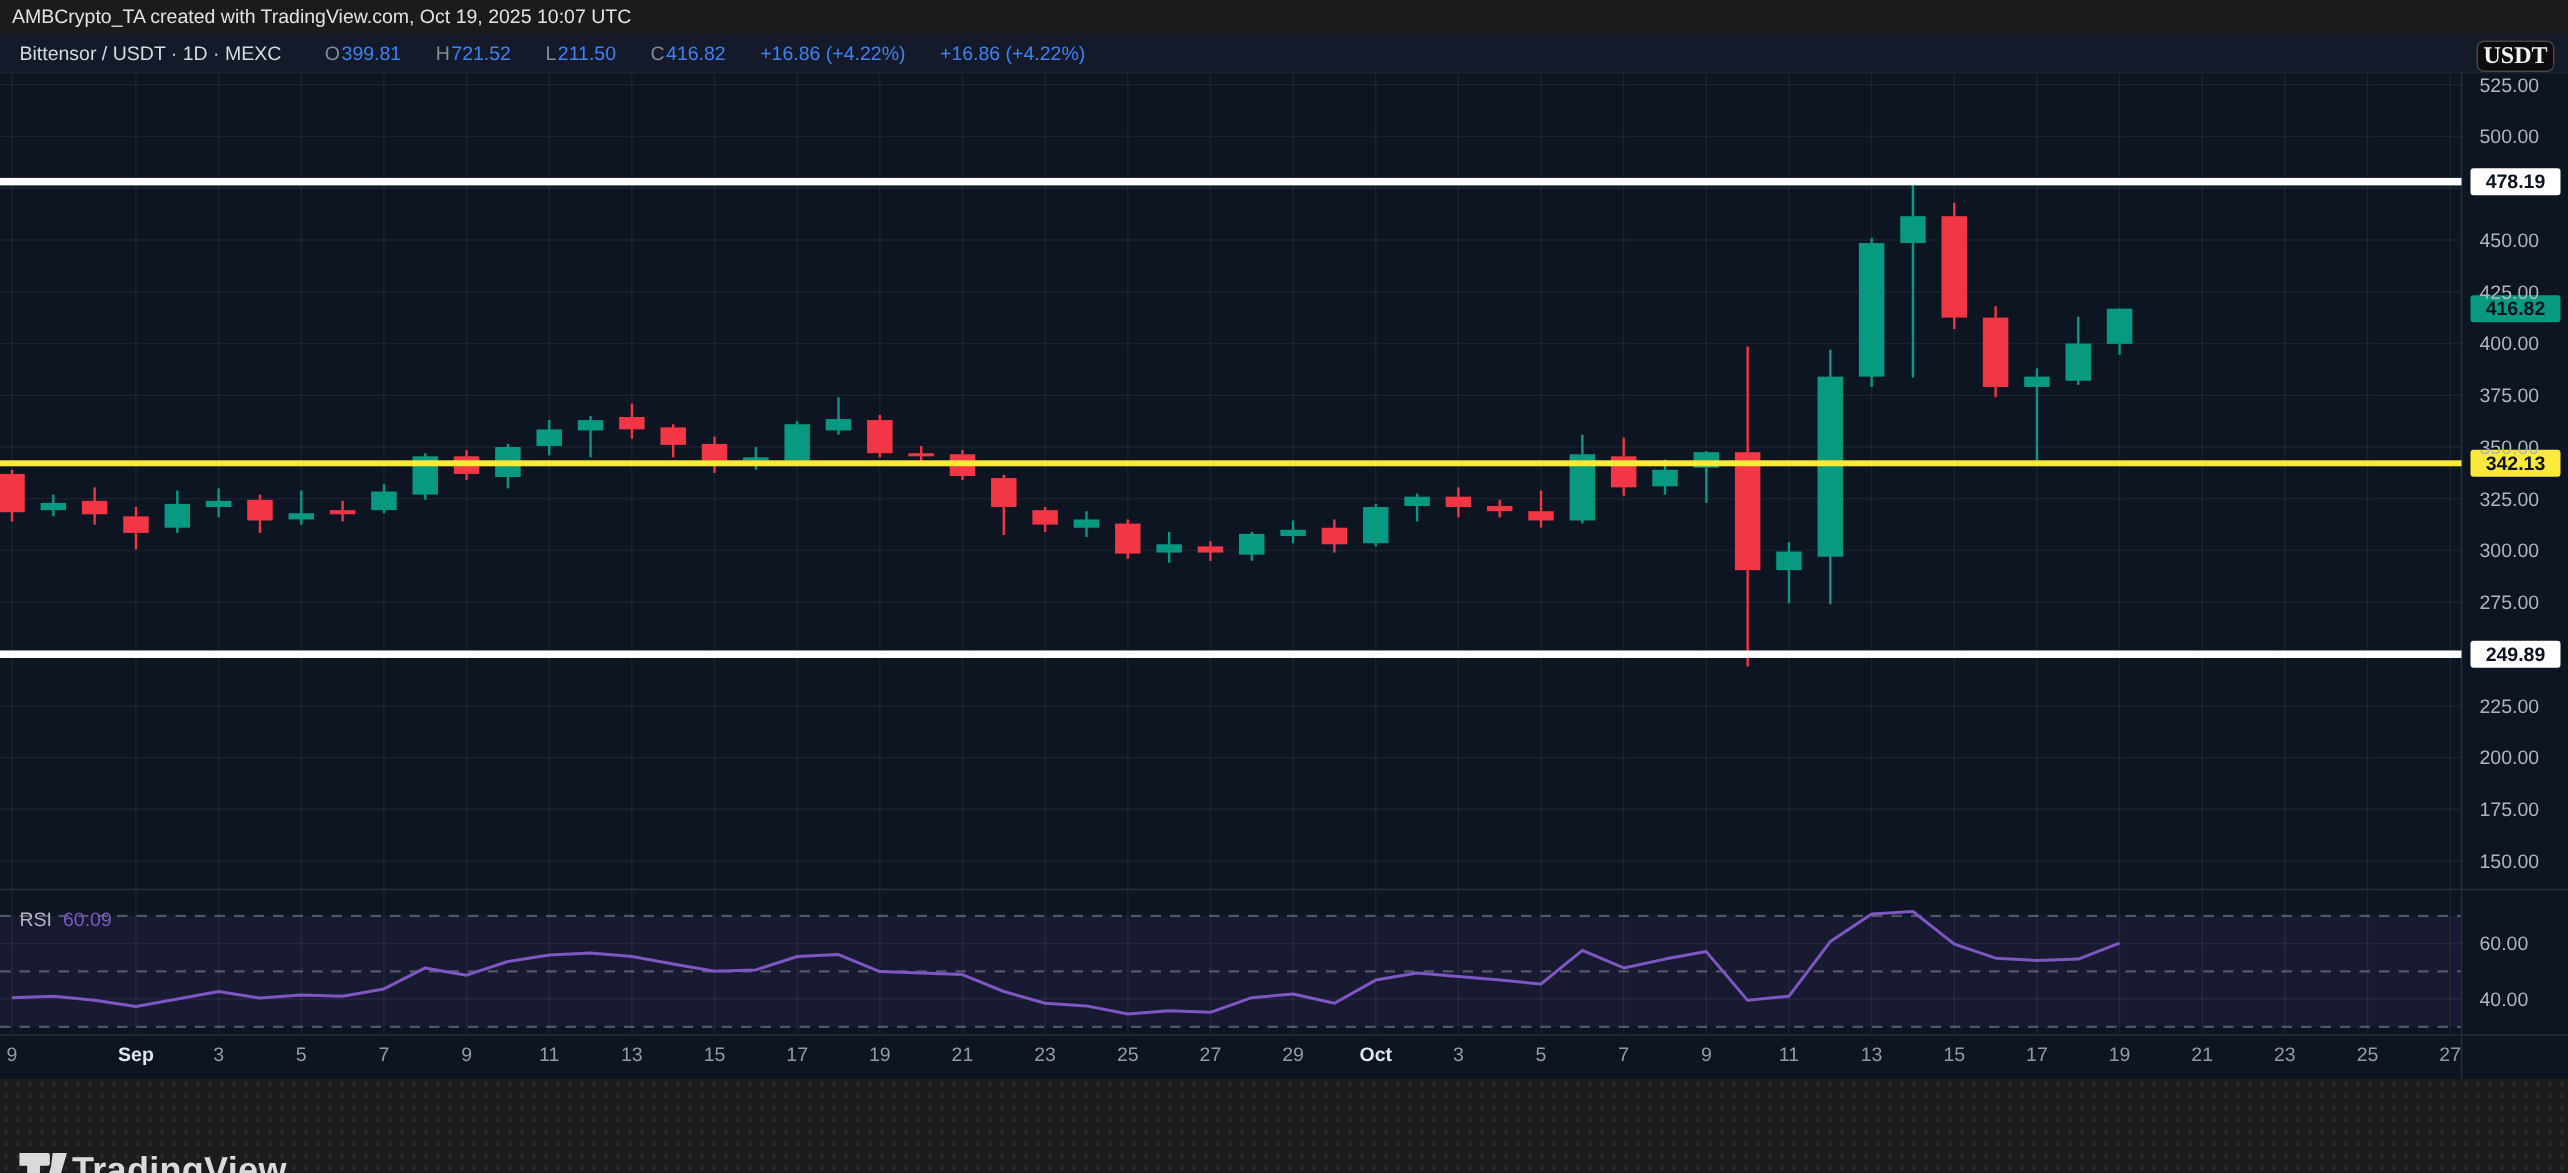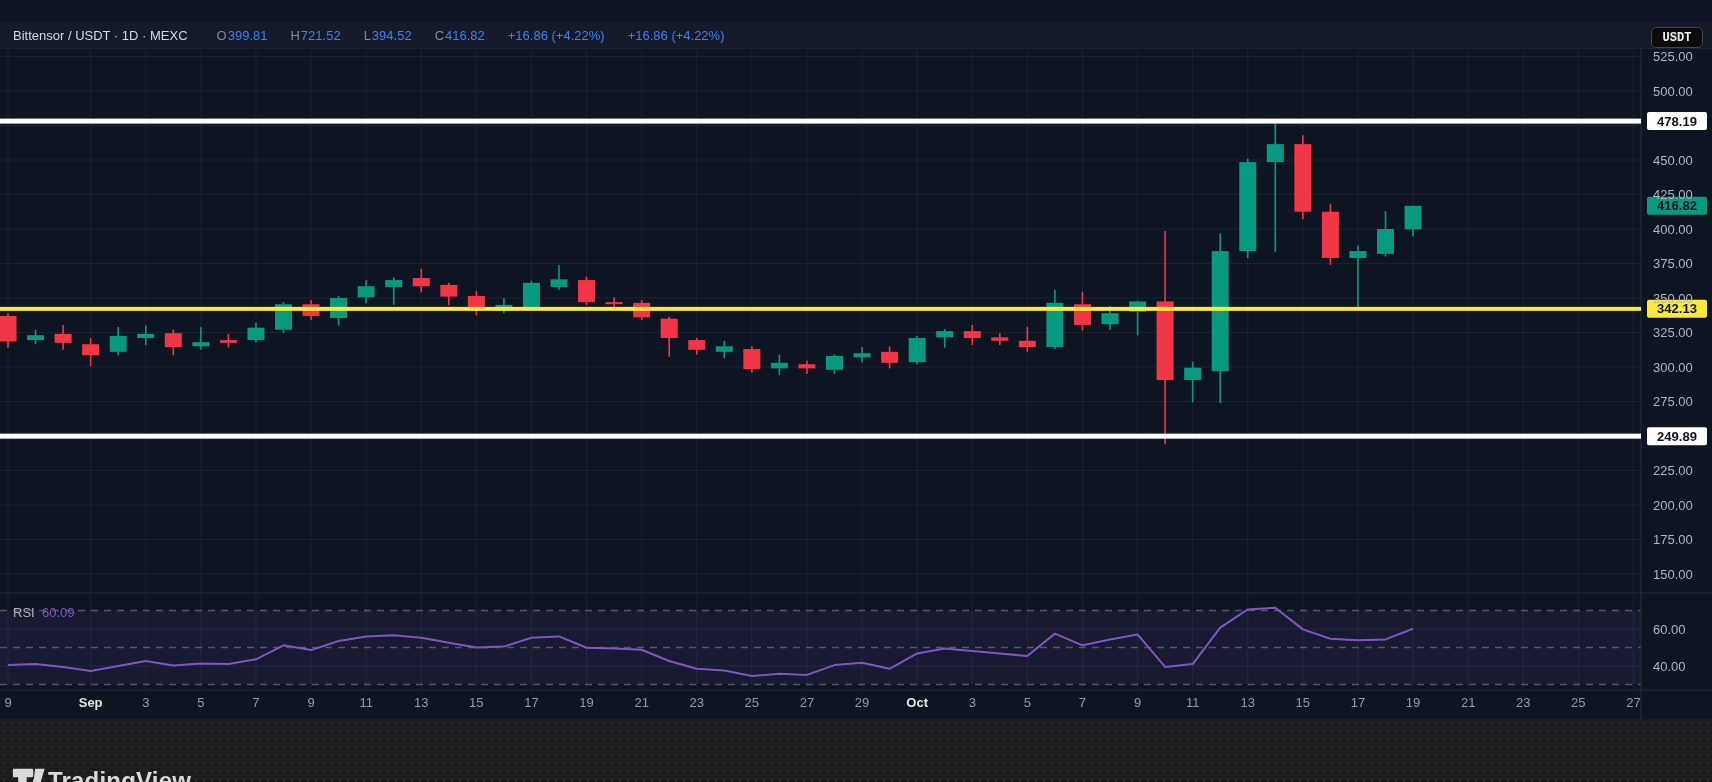--- a/index.html
+++ b/index.html
@@ -9,50 +9,53 @@
           color:#e3e3e3;font-size:13px;line-height:22px;padding-left:8px;box-sizing:border-box;
           white-space:nowrap;}
   .legendbar{position:absolute;left:0;top:22px;width:100%;height:27px;background:#141a29;
              display:flex;align-items:center;gap:23px;padding-left:13px;box-sizing:border-box;
              font-size:13px;border-bottom:1px solid rgba(255,255,255,0.03);}
   .legendbar .sym{color:#d6dae3;margin-right:6px;}
   .legendbar .k{color:#868b97;}
   .legendbar .v{color:#3b82f6;}
   .legendbar .kv{display:inline-flex;gap:1px;}
   .usdt{position:absolute;left:1651px;top:5px;width:52px;height:21px;background:#0c0c0d;
-        border:1px solid #454545;border-radius:5px;color:#f2f2f2;font-size:12px;
-        font-weight:bold;font-family:Liberation Mono, monospace;padding:0;}
+        border:1px solid #454545;border-radius:5px;color:#f2f2f2;font-size:16px;
+        font-weight:bold;font-family:Liberation Serif, serif;padding:0;}
   #chart-svg{position:absolute;left:0;top:49px;}
   .footer{position:absolute;left:0;top:719px;width:100%;height:76px;background:#1c1c1e;
           background-image:radial-gradient(#2c2c2e 1.1px,transparent 1.3px);
           background-size:8px 8px;display:flex;align-items:flex-end;padding-left:12px;
           box-sizing:border-box;gap:2px;}
   .brand{color:#dadada;font-size:24px;font-weight:bold;letter-spacing:0.2px;}
   .tv-mark{display:inline-flex;}
   text{font-family:"Liberation Sans",sans-serif;}
 </style>
 </head>
 <body>
 
 <div class="screen">
 
+  <div class="topbar">
+    <span>AMBCrypto_TA created with TradingView.com, Oct 19, 2025 10:07 UTC</span>
+  </div>
 
   <div class="legendbar">
     <span class="sym">Bittensor / USDT · 1D · MEXC</span>
     <span class="kv">
         <span class="k">O</span>
         <span class="v">399.81</span>
       </span>
     <span class="kv">
         <span class="k">H</span>
         <span class="v">721.52</span>
       </span>
     <span class="kv">
         <span class="k">L</span>
-        <span class="v">394.52</span>
+        <span class="v">211.50</span>
       </span>
     <span class="kv">
         <span class="k">C</span>
         <span class="v">416.82</span>
       </span>
     <span class="v">+16.86 (+4.22%)</span>
     <span class="v">+16.86 (+4.22%)</span>
     <button class="usdt">USDT</button>
   </div>
 

